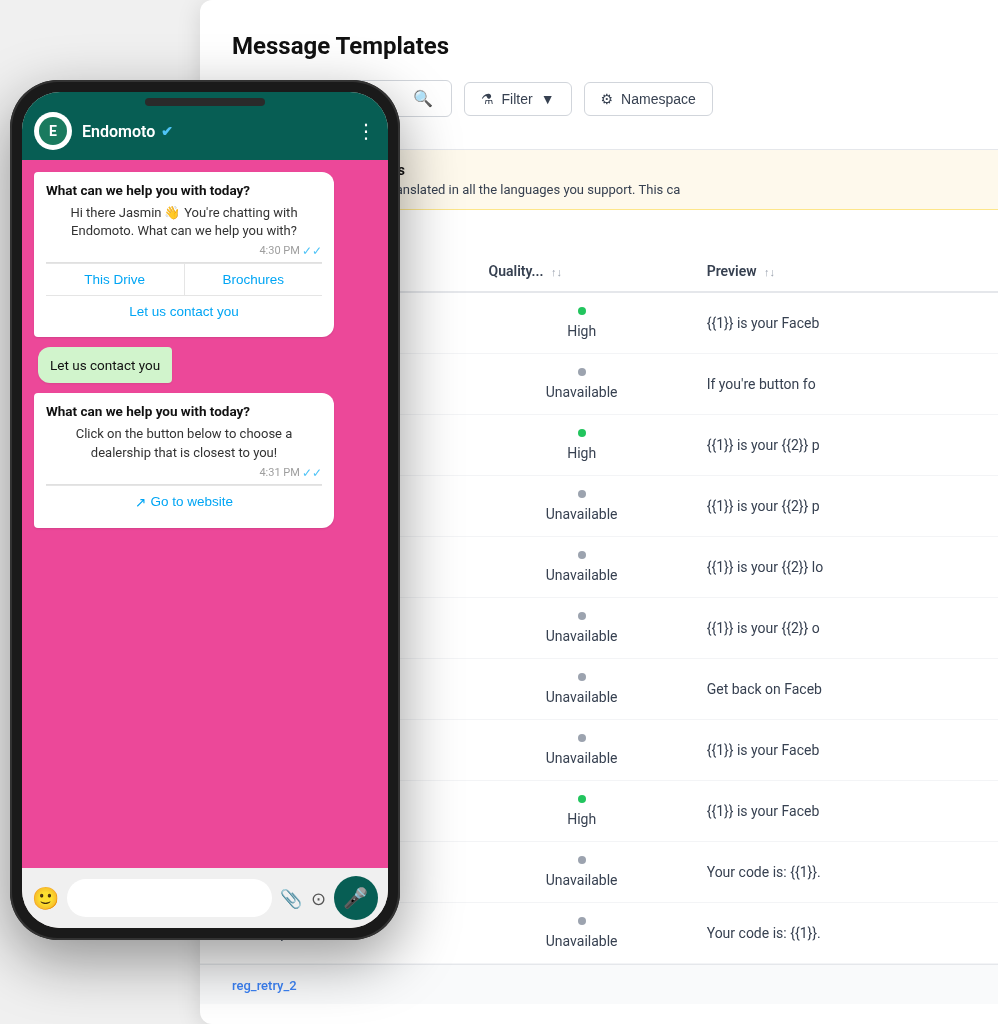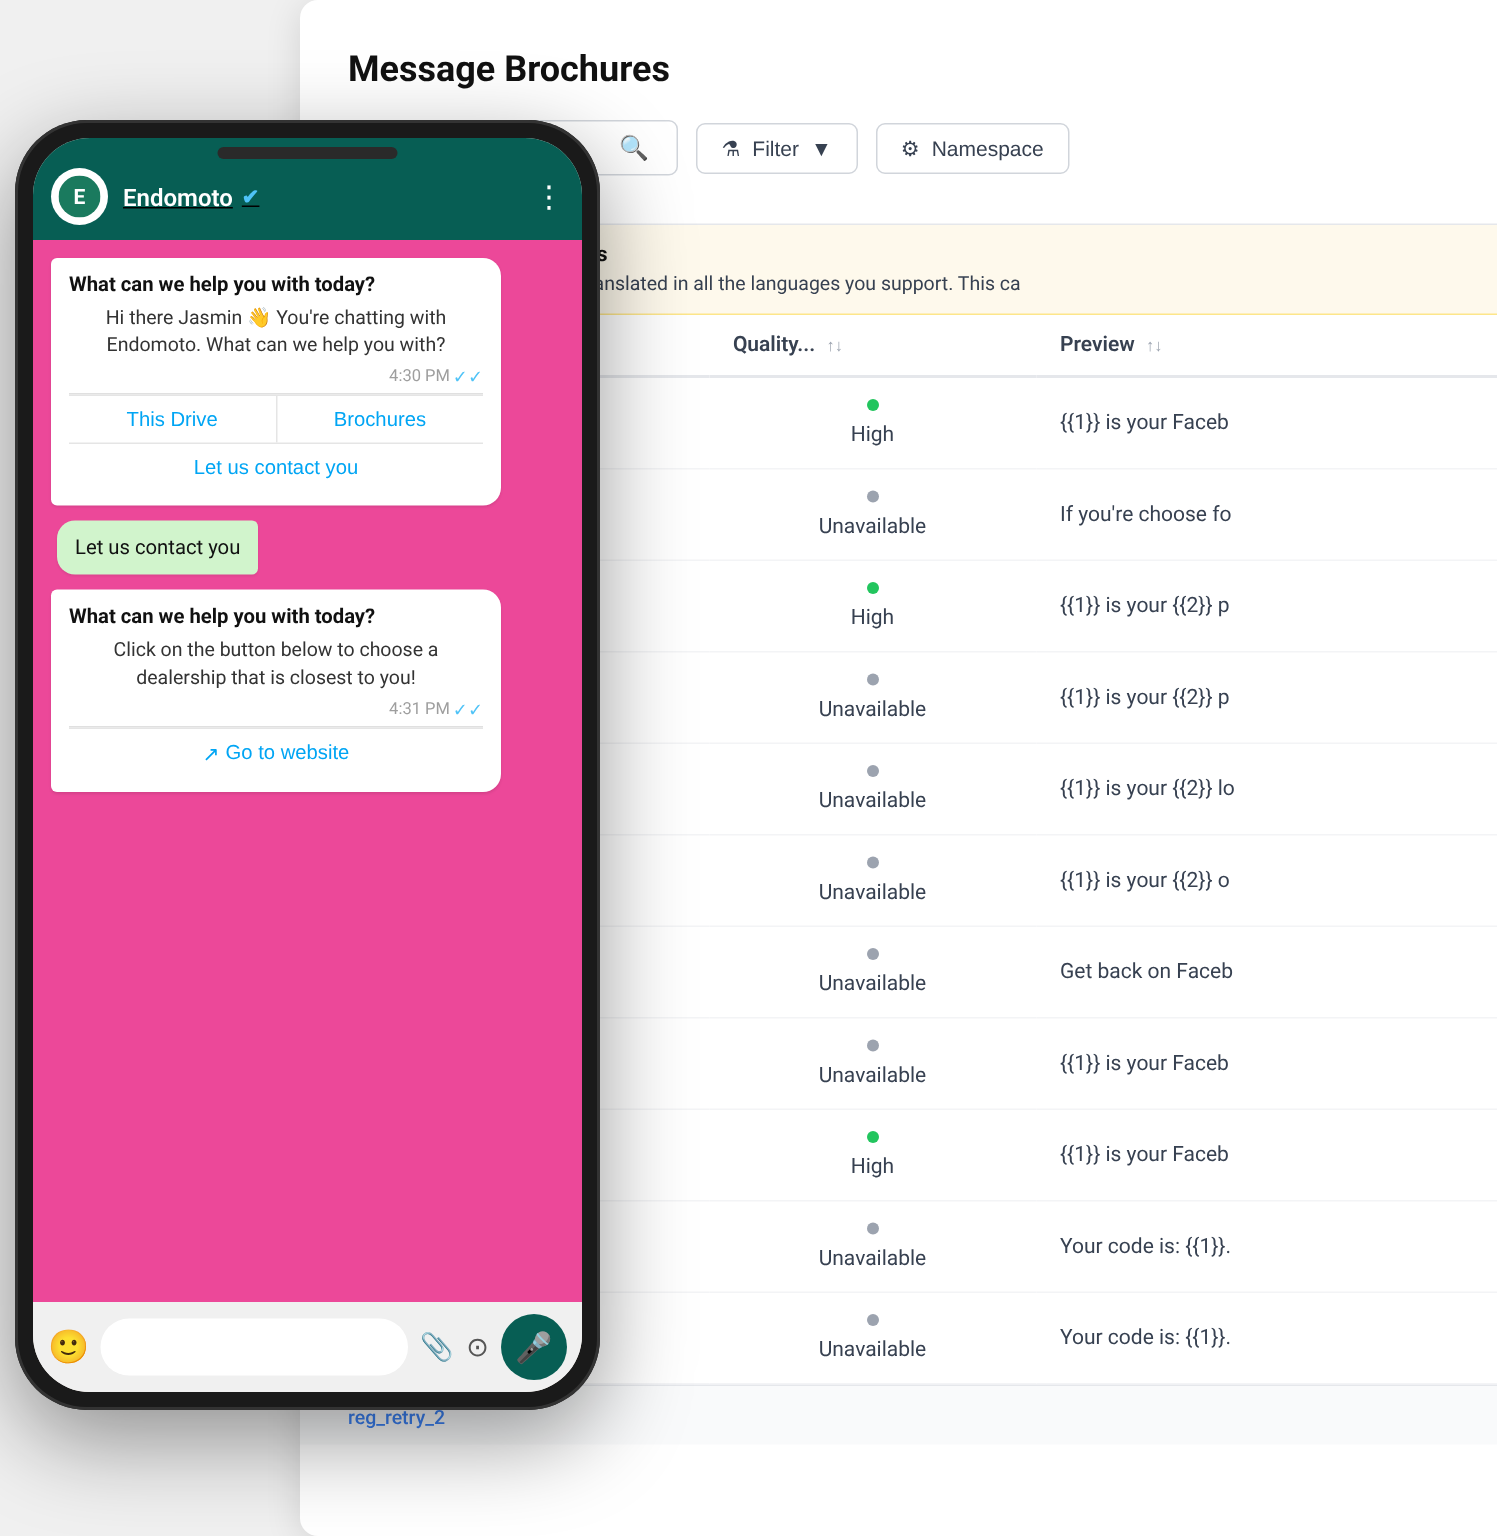--- a/index.html
+++ b/index.html
@@ -103,20 +103,21 @@
     }
 
     .warning-text {
       font-size: 13px;
       color: #374151;
     }
 
     
     .table-container {
       overflow-y: auto;
+      margin-top: 41px;
     }
 
     table {
       width: 100%;
       border-collapse: collapse;
       font-size: 14px;
     }
 
     thead tr {
       border-bottom: 2px solid #e5e7eb;
@@ -228,21 +229,20 @@
       border-radius: 50%;
       display: flex;
       align-items: center;
       justify-content: center;
       font-size: 18px;
       flex-shrink: 0;
     }
 
     .wa-contact-info {
       flex: 1;
-      text-decoration: underline;
     }
 
     .wa-contact-name {
       color: #fff;
       font-weight: 600;
       font-size: 16px;
       display: flex;
       align-items: center;
       gap: 6px;
     }
@@ -446,21 +446,21 @@
       font-size: 13px;
       text-decoration: none;
       font-weight: 500;
     }
   </style>
 </head>
 <body>
 
 <div class="bg-panel">
   <div class="panel-header">
-    <h1 class="panel-title">Message Brochures</h1>
+    <h1 class="panel-title">Message Templates</h1>
     <div class="panel-toolbar">
       <div class="search-box">
         <input type="text" placeholder="e name or preview" style="">
         <span>🔍</span>
       </div>
       <button class="filter-btn">
         <span>⚗</span>
         <span>Filter</span>
         <span>▼</span>
       </button>
@@ -497,21 +497,21 @@
             <td class="preview-text">{{1}} is your Faceb</td>
           </tr>
           <tr>
             <td>Account Update</td>
             <td>
               <div class="quality-cell">
                 <span class="dot dot-unavailable"></span>
                 <span>Unavailable</span>
               </div>
             </td>
-            <td class="preview-text">If you're choose fo</td>
+            <td class="preview-text">If you're button fo</td>
           </tr>
           <tr>
             <td>Account Update</td>
             <td>
               <div class="quality-cell">
                 <span class="dot dot-high"></span>
                 <span>High</span>
               </div>
             </td>
             <td class="preview-text">{{1}} is your {{2}} p</td>

